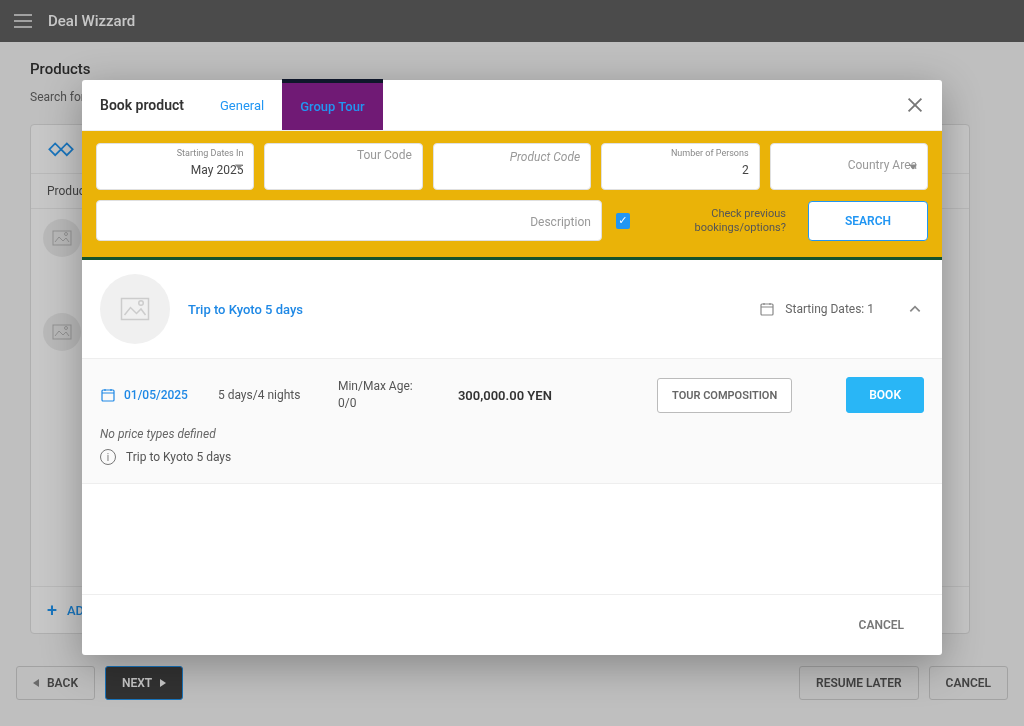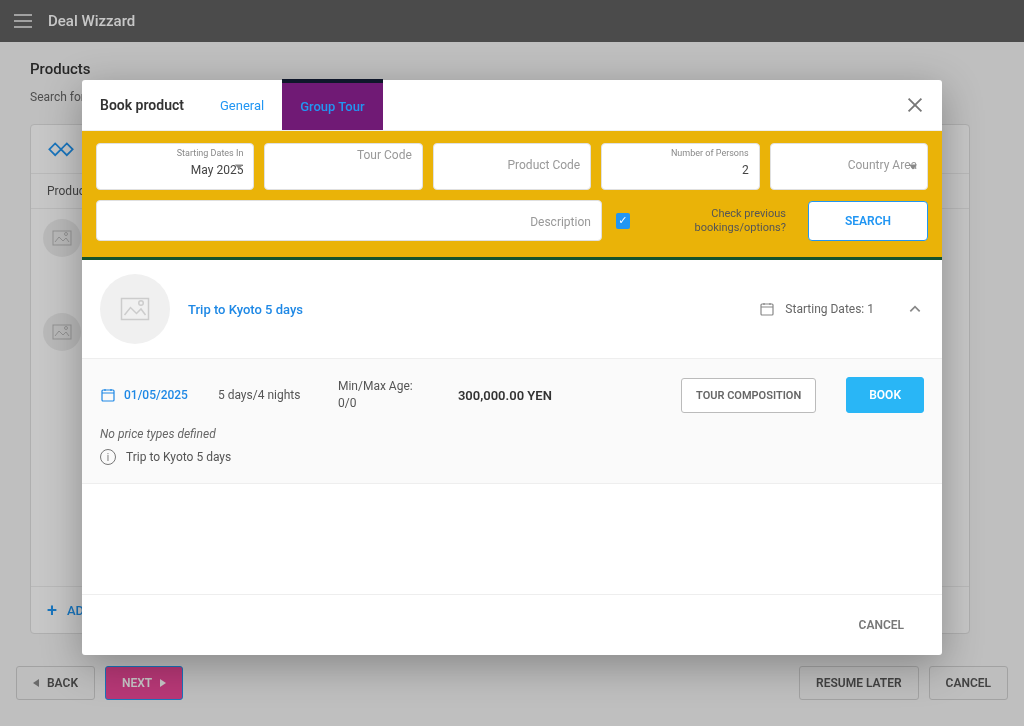--- a/index.html
+++ b/index.html
@@ -22,21 +22,21 @@
   .prod-row { display:flex; padding:10px 12px; gap:10px;}
   .thumb { width:38px; height:38px; border-radius:50%; background:#eee; display:flex;align-items:center;justify-content:center;}
   .prod-text { font-size:11px; line-height:1.35; color:#555;}
   .prod-text .t1{ color:#1e88e5; font-weight:500;}
   .prod-text .u{ text-decoration:underline;}
   .addp { padding: 14px 16px; color:#2196f3; font-weight:500; font-size:13px; display:flex; align-items:center; gap:10px; border-top:1px solid #eee;}
   .addp .plus{ font-size:18px; line-height:1;}
 
   .footer { display:flex; justify-content:space-between; align-items:center; padding: 14px 16px;}
   .btn { border:1px solid #d0d0d0; background:#f4f4f4; color:#555; font-size:12px; font-weight:600; padding:9px 16px; border-radius:3px; display:inline-flex; align-items:center; gap:8px; cursor:pointer;}
-  .btn.primary{ background:#ec4899; color:#fff; border-color:#2196f3;}
+  .btn.primary{ background:#404040; color:#fff; border-color:#2196f3;}
   .arrow{display:inline-block;width:0;height:0;border-top:4px solid transparent;border-bottom:4px solid transparent;}
   .arrow.l{border-right:6px solid #888;}
   .arrow.r{border-left:6px solid #fff;}
 
   
   .overlay{ position:absolute; inset:0; background:rgba(0,0,0,.22); display:flex; align-items:flex-start; justify-content:center;}
   .modal{ margin-top:80px; width:860px; height:575px; background:#fff; border-radius:3px; box-shadow:0 10px 40px rgba(0,0,0,.3); display:flex; flex-direction:column;}
   .modal-head{ display:flex; align-items:center; border-bottom:1px solid #eee; position:relative;}
   .modal-title{ padding:16px 18px; font-size:14px; font-weight:600; color:#333;}
   .tab{ padding:16px 18px; font-size:13px; color:#2196f3; cursor:pointer;}
@@ -66,21 +66,21 @@
   .chevron svg{width:14px;height:14px;}
 
   .detail{ background:#fafafa; padding:18px; border-bottom:1px solid #eee;}
   .drow1{ display:flex; align-items:center; gap:30px;}
   .date-p{ display:flex; align-items:center; gap:8px; color:#1e88e5; font-size:12px; font-weight:500;}
   .cal-ic{ width:16px;height:16px;}
   .dcol{ font-size:12px; color:#555; line-height:1.4; min-width:90px;}
   .price{ font-size:13px; font-weight:600; color:#333;}
   .spacer{flex:1;}
   .btn.outl{ background:#fff; border:1px solid #bbb; color:#666; font-size:11px; padding:10px 14px;}
-  .btn.book{ background:#29b6f6; border-color:#29b6f6; color:#fff; font-size:12px; padding:10px 22px;}
+  .btn.book{ background:#29b6f6; border-color:#29b6f6; color:#fff; font-size:12px; padding:10px 22px;margin-left:24px;}
   .npt{ font-style:italic; font-size:12px; color:#666; margin:14px 0 8px;}
   .inf{ display:flex; align-items:center; gap:10px; font-size:12px; color:#555;}
   .inf .ic{ width:16px;height:16px;border:1.5px solid #777;border-radius:50%;display:flex;align-items:center;justify-content:center;font-size:10px;color:#777;}
 
   .modal-foot{ margin-top:auto; display:flex; justify-content:flex-end; padding:14px 22px; border-top:1px solid #eee;}
   .modal-foot .btn{ background:transparent;border:none;color:#777;font-size:12px;font-weight:600;}
 </style>
 </head>
 <body>
 
@@ -180,21 +180,21 @@
     <div class="filters">
       <div class="frow">
         <div class="field" style="flex:1.1">
           <span class="lbl">Starting Dates In</span>
           <span class="val">May 2025</span>
           <span class="dd"></span>
         </div>
         <div class="field ph" style="flex:1.1;padding-top:0;padding-bottom:10px;">
           <span class="val">Tour Code</span>
         </div>
-        <div class="field ph" style="flex:1.1;padding-top:10px;padding-bottom:10px;">
+        <div class="field ph" style="flex:1.1;padding-top:2px;padding-bottom:10px;font-style:italic;">
           <span class="val">Product Code</span>
         </div>
         <div class="field" style="flex:1.1">
           <span class="lbl">Number of Persons</span>
           <span class="val">2</span>
         </div>
         <div class="field ph" style="flex:1.1;padding-top:10px;padding-bottom:16px;">
           <span class="val">Country Area</span>
           <span class="dd"></span>
         </div>

